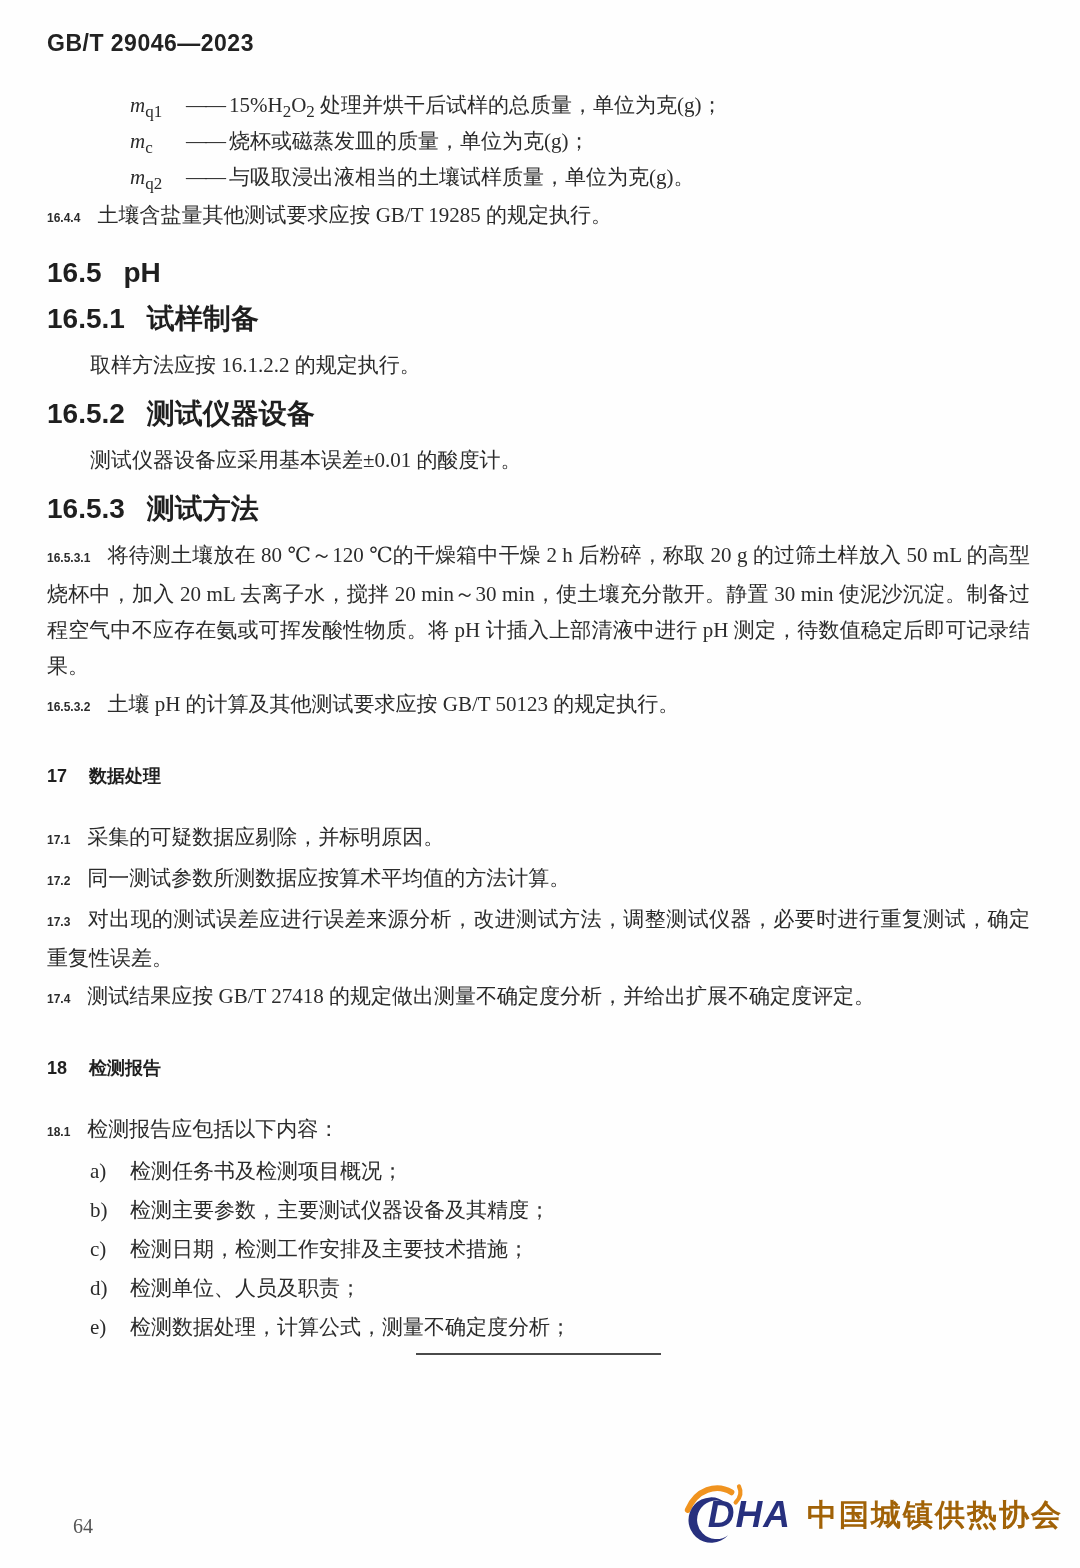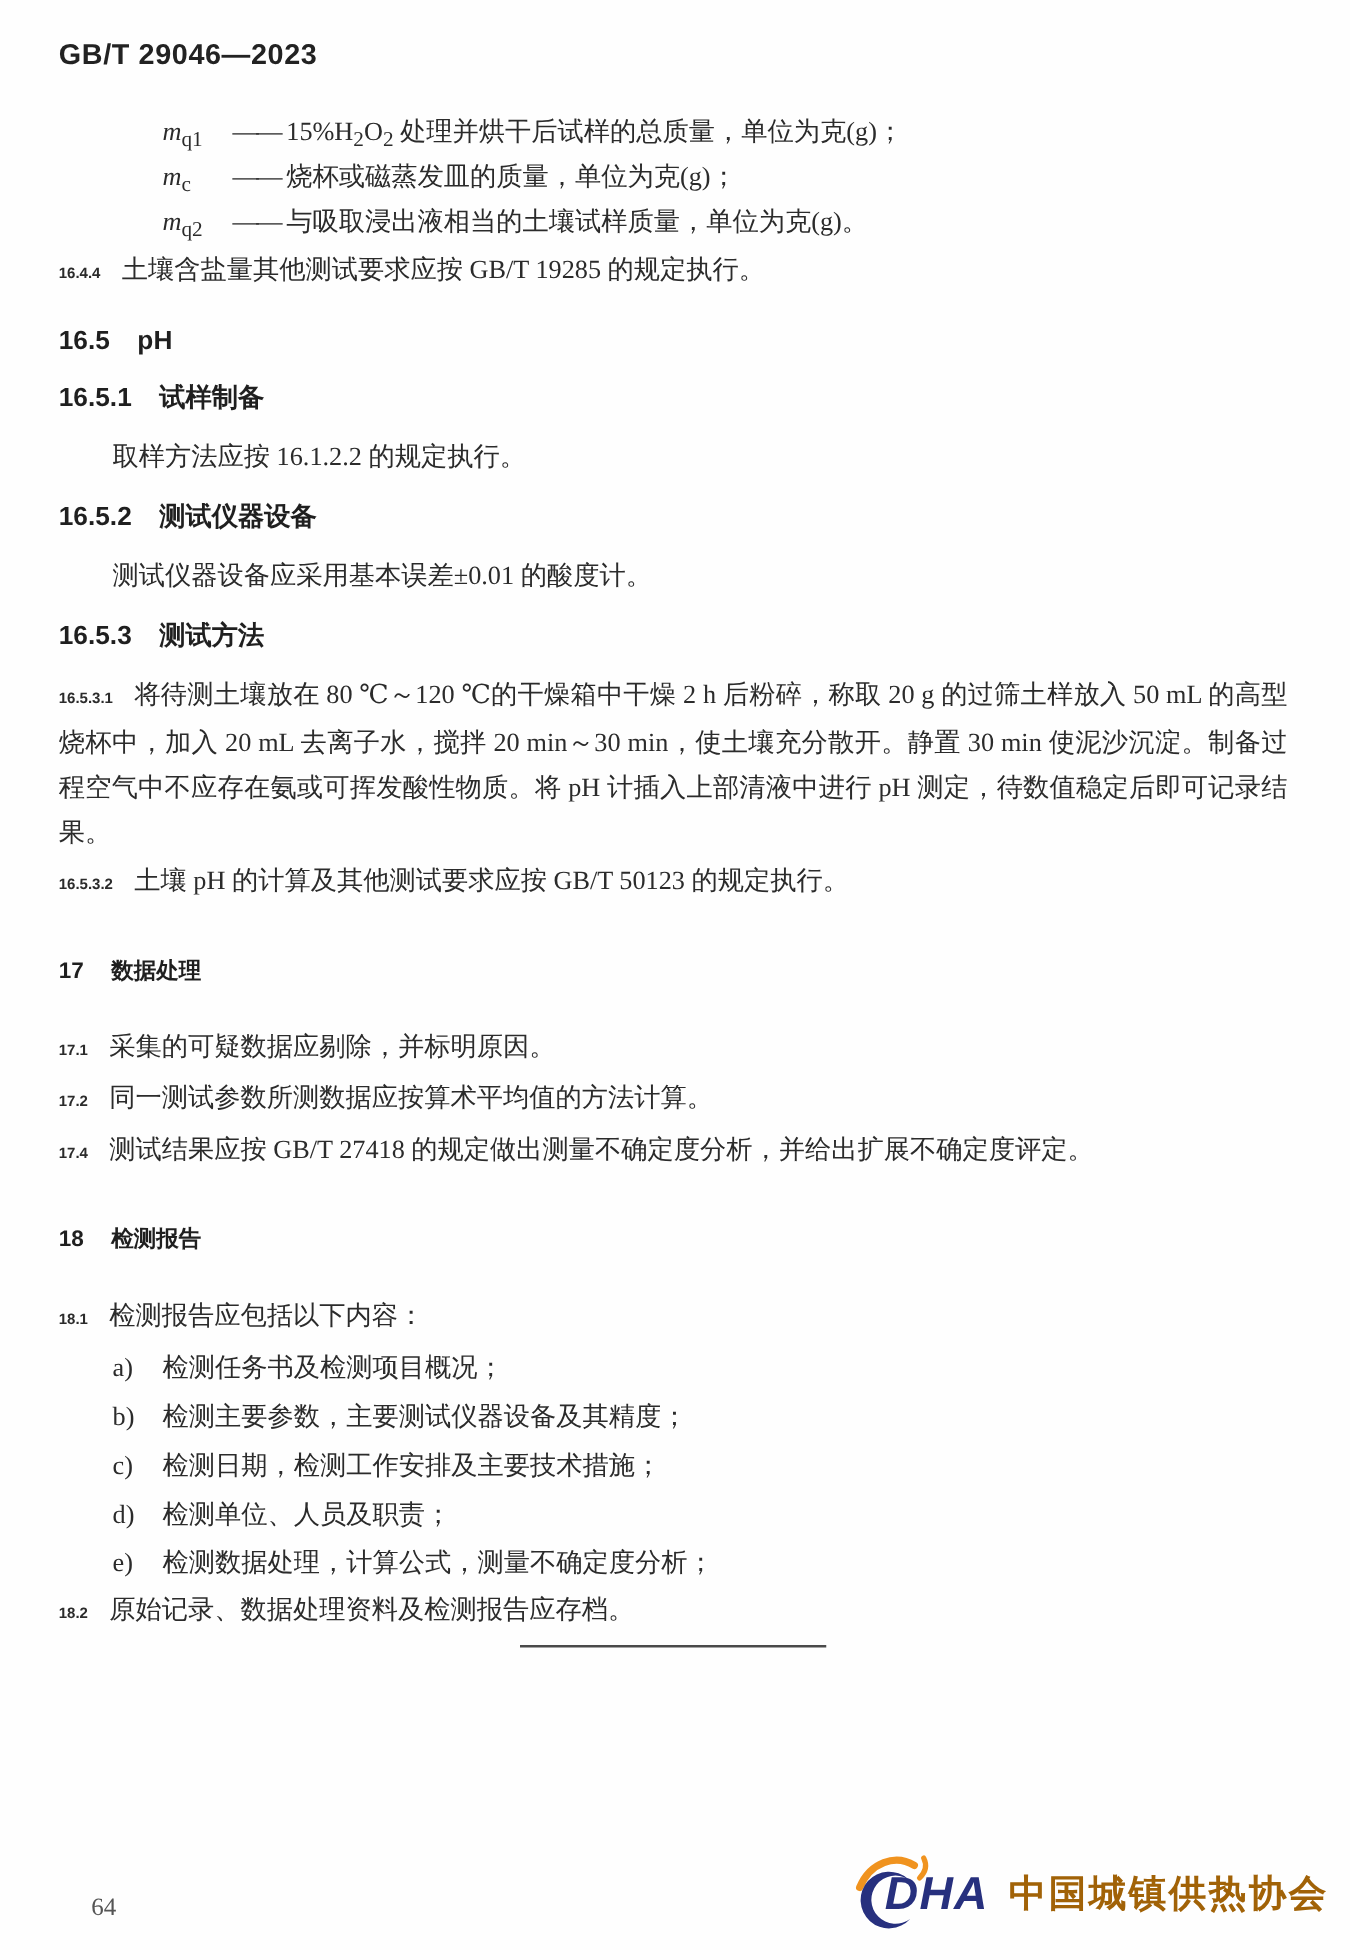--- a/index.html
+++ b/index.html
@@ -32,21 +32,21 @@
   
   .content { margin-top: 2px; }
   .clause, .para-ind, .li { font-size: 21px; line-height: 36px; text-align: justify; }
   .clause .num {
     font-family: "Liberation Sans", "DejaVu Sans", sans-serif;
     font-weight: bold; font-size: 12px; margin-right: 17px; white-space: nowrap;
   }
   .para-ind { text-indent: 43px; }
   .h {
     font-family: "Liberation Sans", "DejaVu Sans", sans-serif;
-    font-weight: bold; font-size: 21px; line-height: 30px; color: #1f1f1f;
+    font-weight: bold; font-size: 28px; line-height: 30px; color: #1f1f1f;
   }
   .h .num { margin-right: 22px; }
   .chapter { font-size: 18px; }
 
   
   .heading { margin-top: 22px; }
   .heading + .heading { margin-top: 16px; }
   .heading + .para-ind, .heading + .clause { margin-top: 13px; }
   .para-ind + .heading { margin-top: 16px; }
   .clause + .clause { margin-top: 2px; }
@@ -97,29 +97,29 @@
         <div class="h heading"><span class="num">16.5.1</span><span class="htxt">试样制备</span></div>
         <p class="para-ind">取样方法应按 16.1.2.2 的规定执行。</p>
         <div class="h heading"><span class="num">16.5.2</span><span class="htxt">测试仪器设备</span></div>
         <p class="para-ind">测试仪器设备应采用基本误差±0.01 的酸度计。</p>
         <div class="h heading"><span class="num">16.5.3</span><span class="htxt">测试方法</span></div>
         <p class="clause"><span class="num">16.5.3.1</span><span>将待测土壤放在 80 ℃～120 ℃的干燥箱中干燥 2 h 后粉碎，称取 20 g 的过筛土样放入 50 mL 的高型烧杯中，加入 20 mL 去离子水，搅拌 20 min～30 min，使土壤充分散开。静置 30 min 使泥沙沉淀。制备过程空气中不应存在氨或可挥发酸性物质。将 pH 计插入上部清液中进行 pH 测定，待数值稳定后即可记录结果。</span></p>
         <p class="clause"><span class="num">16.5.3.2</span><span>土壤 pH 的计算及其他测试要求应按 GB/T 50123 的规定执行。</span></p>
         <div class="h chapter"><span class="num">17</span><span class="htxt">数据处理</span></div>
         <p class="clause"><span class="num">17.1</span><span>采集的可疑数据应剔除，并标明原因。</span></p>
         <p class="clause"><span class="num">17.2</span><span>同一测试参数所测数据应按算术平均值的方法计算。</span></p>
+        <p class="clause"><span class="num">17.3</span><span>对出现的测试误差应进行误差来源分析，改进测试方法，调整测试仪器，必要时进行重复测试，确定重复性误差。</span></p>
         <p class="clause"><span class="num">17.4</span><span>测试结果应按 GB/T 27418 的规定做出测量不确定度分析，并给出扩展不确定度评定。</span></p>
         <div class="h chapter"><span class="num">18</span><span class="htxt">检测报告</span></div>
         <p class="clause"><span class="num">18.1</span><span>检测报告应包括以下内容：</span></p>
         <div class="li"><span class="marker">a)</span><span>检测任务书及检测项目概况；</span></div>
         <div class="li"><span class="marker">b)</span><span>检测主要参数，主要测试仪器设备及其精度；</span></div>
         <div class="li"><span class="marker">c)</span><span>检测日期，检测工作安排及主要技术措施；</span></div>
         <div class="li"><span class="marker">d)</span><span>检测单位、人员及职责；</span></div>
         <div class="li"><span class="marker">e)</span><span>检测数据处理，计算公式，测量不确定度分析；</span></div>
-        <p class="clause"><span class="num">18.2</span><span>原始记录、数据处理资料及检测报告应存档。</span></p>
       </div>
 
     <div class="end-rule"></div>
   </div>
 
   <div class="page-num">64</div>
 
   <div class="logo">
     <svg width="84" height="72" viewBox="0 0 100 84">
       <path d="M14 36 C 24 12, 48 4, 66 15" fill="none" stroke="#f0931f" stroke-width="7" stroke-linecap="round"></path>

